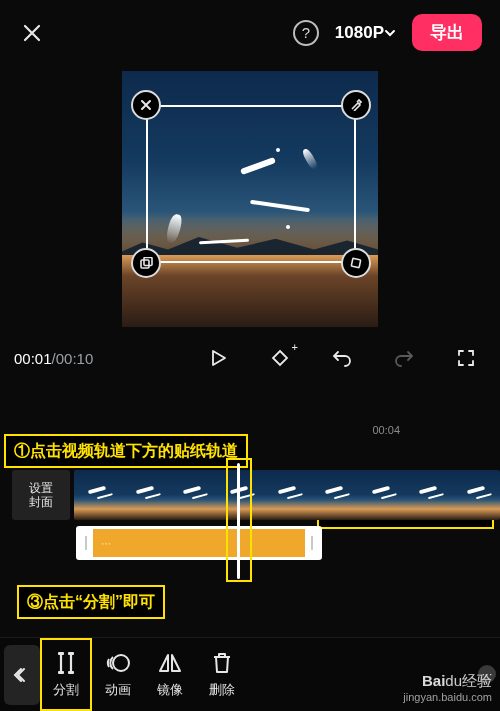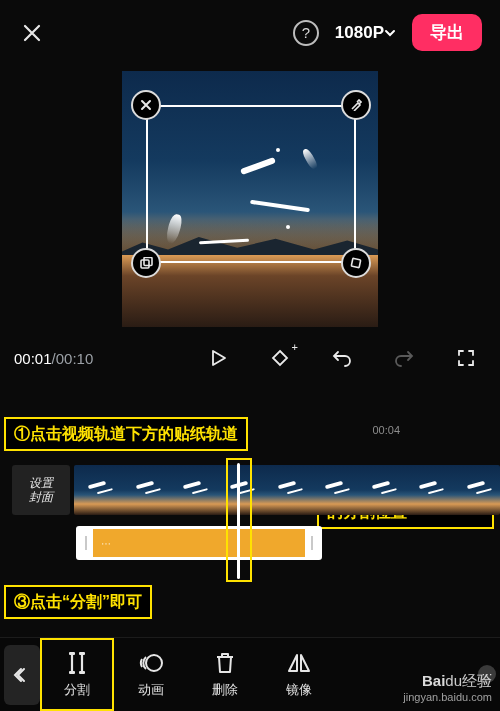--- a/index.html
+++ b/index.html
@@ -120,39 +120,38 @@
   .annot {
     position: absolute;
     border: 2.5px solid #ffe200;
     background: #000;
     color: #ffe200;
     font-size: 16px;
     padding: 5px 8px;
     font-weight: 600;
     line-height: 1.25;
   }
-  .annot1 { left: 4px; top: 417px; }
+  .annot1 { left: 4px; top: 434px; }
   .annot2 { right: 6px; top: 475px; width: 177px; }
-  .annot3 { left: 4px; top: 585px; }
+  .annot3 { left: 17px; top: 585px; }
 
   
   .arrow { position: absolute; }
 
   
   .time-ruler {
     font-size: 11px; color: #8d8d8d;
     position: absolute; right: 100px; top: 424px;
   }
   .timeline-wrap {
     position: absolute; left: 0; right: 0; top: 465px;
   }
   .video-track {
-    display: flex; align-items: flex-start;
+    display: flex; align-items: flex-end;
     height: 55px;
-    font-style: italic;
   }
   .cover-btn {
     width: 58px; height: 50px; margin-left: 12px; margin-right: 4px;
     background: #222; border-radius: 3px;
     display:flex; align-items:center; justify-content:center;
     font-size: 12px; text-align:center; line-height:1.2; color:#e6e6e6;
   }
   .thumbs { display:flex; flex:1; height:50px; overflow:hidden; border-radius:2px; }
   .thumb {
     width: 50px; height: 50px;
@@ -206,21 +205,21 @@
     background:#080808;
     border-top: 1px solid #1c1c1c;
     display:flex; align-items:center;
   }
   .back-chip {
     width: 36px; height: 60px; margin-left:4px;
     background:#242424; border-radius:6px;
     display:flex; align-items:center; justify-content:center;
   }
   .tool-item {
-    width: 74px; height: 100%;
+    width: 52px; height: 100%;
     display:flex; flex-direction:column; align-items:center; justify-content:center;
     gap:5px; color:#e2e2e2;
     font-size: 13px;
     position:relative;
   }
   .tool-item .ticon { height:26px; display:flex; align-items:center; justify-content:center; }
   .tool-item.highlight { outline: 2.5px solid #ffe200; outline-offset:-2px; }
   .more-dots {
     position:absolute; right:4px; bottom:28px;
     width:18px; height:18px; background:#3a3a3a; border-radius:50%;
@@ -410,36 +409,36 @@
           <circle cx="16" cy="12" r="8" fill="none" stroke="#e6e6e6" stroke-width="2"></circle>
           <path d="M8 6 A8 8 0 0 0 8 18" fill="none" stroke="#e6e6e6" stroke-width="2"></path>
           <path d="M4 8 A8 8 0 0 0 4 16" fill="none" stroke="#e6e6e6" stroke-width="2"></path>
         </svg>
     </div>
     <span>动画</span>
   </div>
 
   <div class="tool-item">
     <div class="ticon">
-      <svg width="22" height="24" viewBox="0 0 22 24">
-          <path d="M3 6 H19 M8 6 V3 H14 V6 M5 6 L6 21 H16 L17 6" fill="none" stroke="#e6e6e6" stroke-width="2" stroke-linejoin="round"></path>
-        </svg>
-    </div>
-    <span>删除</span>
-  </div>
-
-  <div class="tool-item">
-    <div class="ticon">
       <svg width="26" height="24" viewBox="0 0 26 24">
           <path d="M11 4 L3 20 H11 Z" fill="none" stroke="#e6e6e6" stroke-width="2" stroke-linejoin="round"></path>
           <path d="M15 4 L23 20 H15 Z" fill="none" stroke="#e6e6e6" stroke-width="2" stroke-linejoin="round"></path>
         </svg>
     </div>
     <span>镜像</span>
   </div>
 
+  <div class="tool-item">
+    <div class="ticon">
+      <svg width="22" height="24" viewBox="0 0 22 24">
+          <path d="M3 6 H19 M8 6 V3 H14 V6 M5 6 L6 21 H16 L17 6" fill="none" stroke="#e6e6e6" stroke-width="2" stroke-linejoin="round"></path>
+        </svg>
+    </div>
+    <span>删除</span>
+  </div>
+
   <div class="more-dots">⋯</div>
 </div>
 
 <div class="watermark">
   <div class="big"><b>Bai</b>du经验</div>
   <div>jingyan.baidu.com</div>
 </div>
 
 </body></html>

